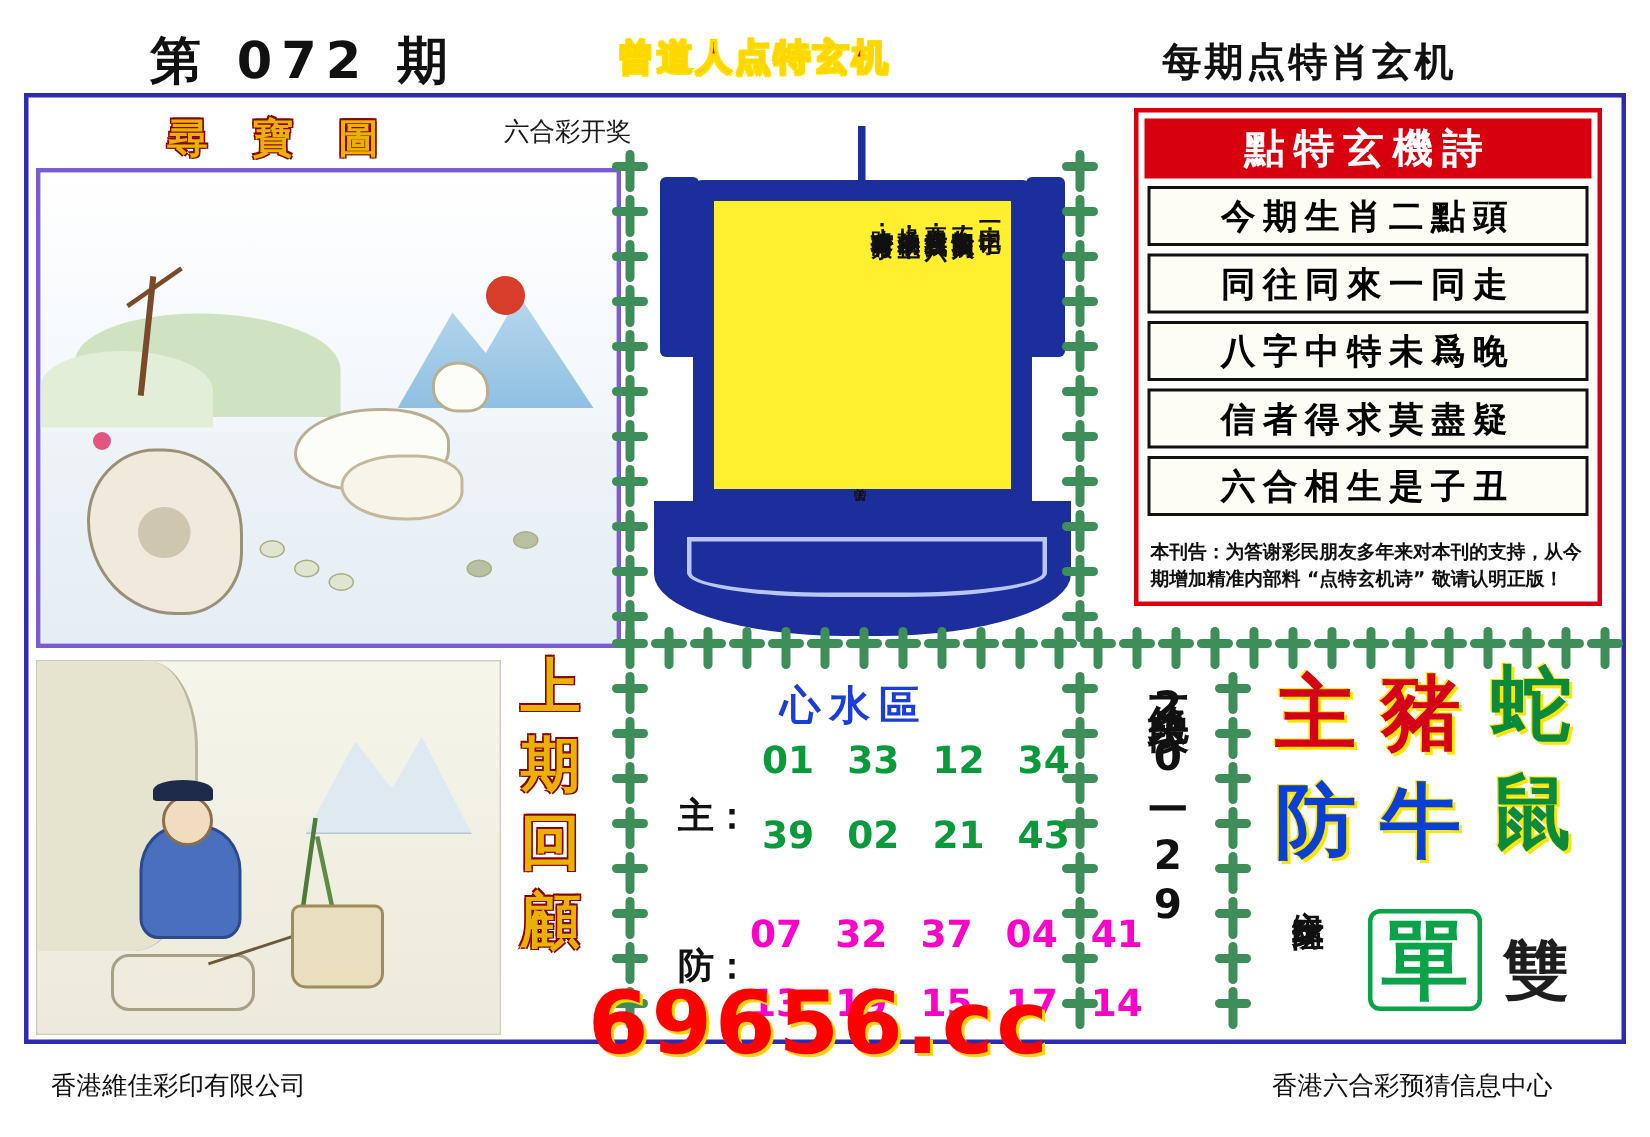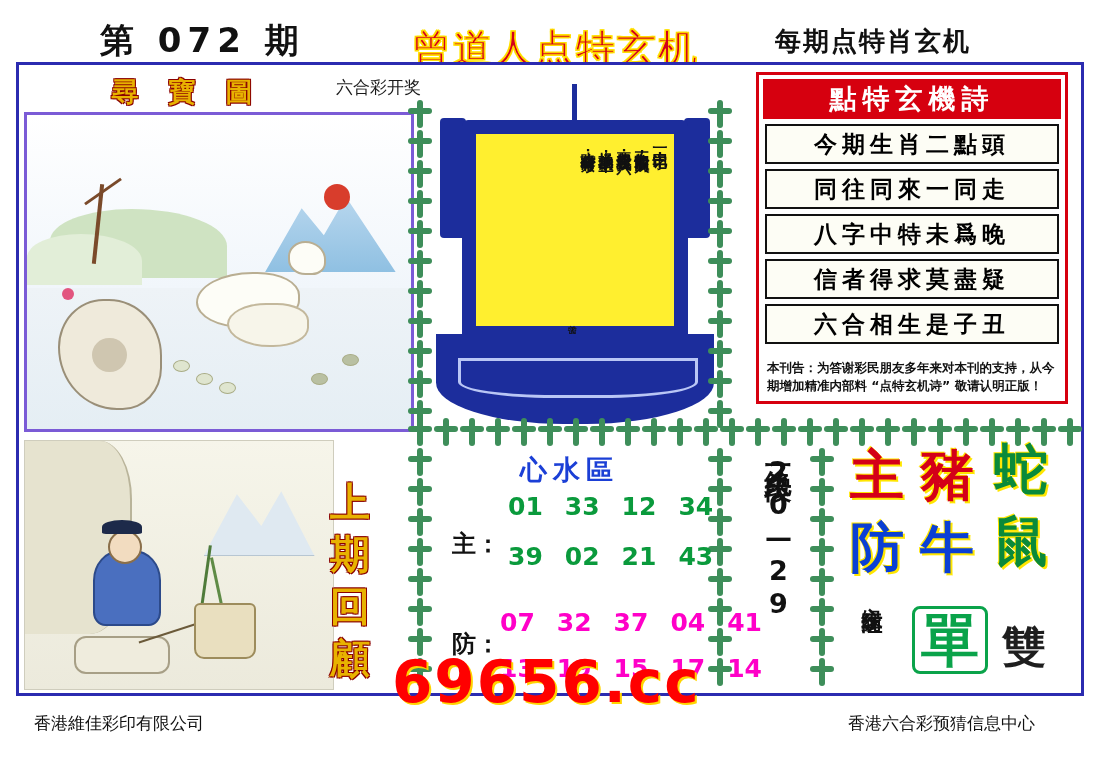--- a/index.html
+++ b/index.html
@@ -16,21 +16,21 @@
   }
   
   .issue{
     position:absolute;left:100px;top:18px;
     font-size:34px;font-weight:bold;color:#111;
     letter-spacing:6px;
     font-family:"DejaVu Sans",sans-serif;
   }
   .title-main{
     position:absolute;left:412px;top:22px;
-    font-size:39px;font-weight:normal;
+    font-size:24px;font-weight:bold;
     color:#d4001a;
     -webkit-text-stroke:1px #ffd700;
     letter-spacing:2px;
     font-family:"DejaVu Sans",sans-serif;
     text-shadow:1px 1px 0 #ffe600, -1px -1px 0 #ffe600, 1px -1px 0 #ffe600, -1px 1px 0 #ffe600;
   }
   .title-sub{
     position:absolute;left:775px;top:24px;
     font-size:26px;font-weight:bold;color:#111;
     letter-spacing:2px;
@@ -93,24 +93,23 @@
   .man-hat{position:absolute;left:25%;top:32%;width:40px;height:14px;background:#1d2a4a;border-radius:50% 50% 10% 10%;}
   .stone2{position:absolute;left:16%;bottom:6%;width:92px;height:34px;background:#efecdd;border:2px solid #a79f86;border-radius:12px;}
   .basket{position:absolute;left:55%;bottom:12%;width:58px;height:52px;background:#e9dfbf;border:2px solid #9d8c5c;border-radius:6px 6px 10px 10px;}
   .plant{position:absolute;left:58%;bottom:30%;width:3px;height:70px;background:#4f7b3a;transform:rotate(8deg);}
   .plant2{position:absolute;left:62%;bottom:30%;width:3px;height:58px;background:#5f8b46;transform:rotate(-12deg);}
   .rod{position:absolute;left:36%;bottom:26%;width:120px;height:2px;background:#6b5a3a;transform:rotate(-18deg);}
   
   .vbanner{
     position:absolute;left:330px;top:432px;width:74px;height:258px;
     font-size:40px;font-weight:bold;color:#e8b200;
-    line-height:52px;
+    text-align:center;line-height:52px;
     text-shadow:1px 1px 0 #8a0000,-1px -1px 0 #8a0000,1px -1px 0 #8a0000,-1px 1px 0 #8a0000;
     font-family:"DejaVu Sans",sans-serif;
-    margin-top:44px;
   }
   
   .ship-wrap{position:absolute;left:430px;top:74px;width:290px;height:350px;}
   .ship-hull{
     position:absolute;left:6px;bottom:0;width:278px;height:90px;
     background:#1c2d9c;
     border-radius:0 0 46% 46%;
   }
   .hull-deco{position:absolute;left:22px;bottom:26px;width:234px;height:34px;border:3px solid #b9c6f5;border-radius:0 0 40% 40%;}
   .mast{position:absolute;left:142px;top:10px;width:5px;height:40px;background:#1c2d9c;}

